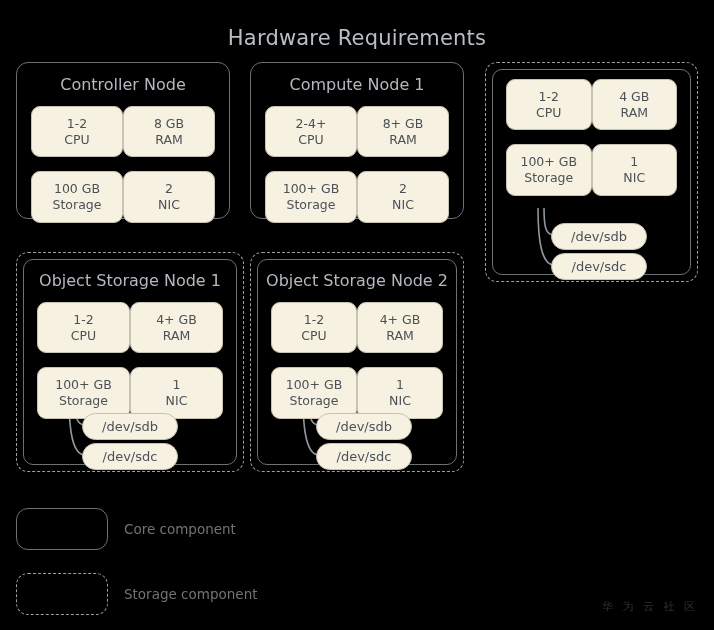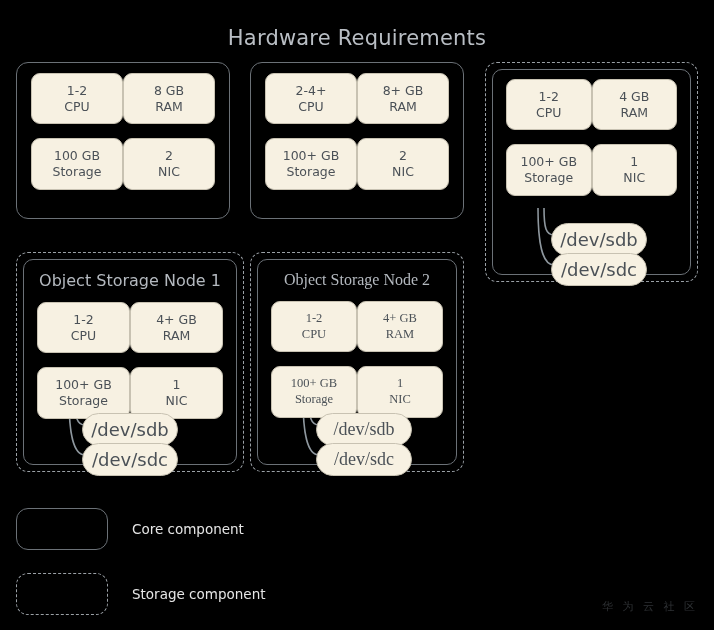--- a/index.html
+++ b/index.html
@@ -89,21 +89,21 @@
     box-sizing: border-box;
   }
   .spec-box .l1 { display: block; }
   .spec-box .l2 { display: block; }
   .device-pill {
     position: absolute;
     background: #f7f1e2;
     border: 1px solid #c8c2b2;
     border-radius: 999px;
     color: #4b5157;
-    font-size: 18px;
+    font-size: 13px;
     text-align: center;
     padding: 5px 0;
     box-sizing: border-box;
     z-index: 3;
   }
 
   .connector-svg {
     position: absolute;
     z-index: 1;
     pointer-events: none;
@@ -124,41 +124,42 @@
   .legend-swatch {
     width: 92px;
     height: 42px;
     border-radius: 12px;
     box-sizing: border-box;
     background: #000000;
   }
   .legend-swatch.core { border: 1.4px solid #6b7177; }
   .legend-swatch.optional { border: 1.6px dashed #9aa0a6; }
   .legend-label {
-    margin-left: 24px;
+    margin-left: 16px;
     font-size: 13.5px;
-    color: #e5e5e5;
+    color: #737373;
   }
 
   
   .watermark {
     position: absolute;
     right: 16px;
     bottom: 16px;
     font-size: 11px;
     letter-spacing: 3px;
     color: #2e3134;
   }
 </style>
 </head>
 <body>
 
 <div class="diagram-title">Hardware Requirements</div>
 
 <div class="node core" style="left:16px; top:62px; width:214px; height:157px;">
+  <div class="node-title">Controller Node</div>
   <div class="spec-grid">
     <div class="spec-box">
       <span class="l1">1-2</span>
       <span class="l2">CPU</span>
     </div>
     <div class="spec-box">
       <span class="l1">8 GB</span>
       <span class="l2">RAM</span>
     </div>
     <div class="spec-box">
@@ -166,20 +167,21 @@
       <span class="l2">Storage</span>
     </div>
     <div class="spec-box">
       <span class="l1">2</span>
       <span class="l2">NIC</span>
     </div>
   </div>
 </div>
 
 <div class="node core" style="left:250px; top:62px; width:214px; height:157px;">
+  <div class="node-title">Compute Node 1</div>
   <div class="spec-grid">
     <div class="spec-box">
       <span class="l1">2-4+</span>
       <span class="l2">CPU</span>
     </div>
     <div class="spec-box">
       <span class="l1">8+ GB</span>
       <span class="l2">RAM</span>
     </div>
     <div class="spec-box">
@@ -243,21 +245,21 @@
     </div>
   </div>
   <svg class="connector-svg" style="left:0; top:0; width:214px; height:220px;">
     <path d="M 58 145 C 58 165, 60 172, 68 172"></path>
     <path d="M 52 145 C 52 180, 56 202, 68 202"></path>
   </svg>
   <div class="device-pill" style="left:65px; top:160px; width:96px;">/dev/sdb</div>
   <div class="device-pill" style="left:65px; top:190px; width:96px;">/dev/sdc</div>
 </div>
 
-<div class="node optional" style="left:250px; top:252px; width:214px; height:220px;font-family:Liberation Serif, serif;">
+<div class="node optional" style="left:250px; top:252px; width:214px; height:220px;">
   <div class="inner-shell"></div>
   <div class="node-title">Object Storage Node 2</div>
   <div class="spec-grid">
     <div class="spec-box">
       <span class="l1">1-2</span>
       <span class="l2">CPU</span>
     </div>
     <div class="spec-box">
       <span class="l1">4+ GB</span>
       <span class="l2">RAM</span>

